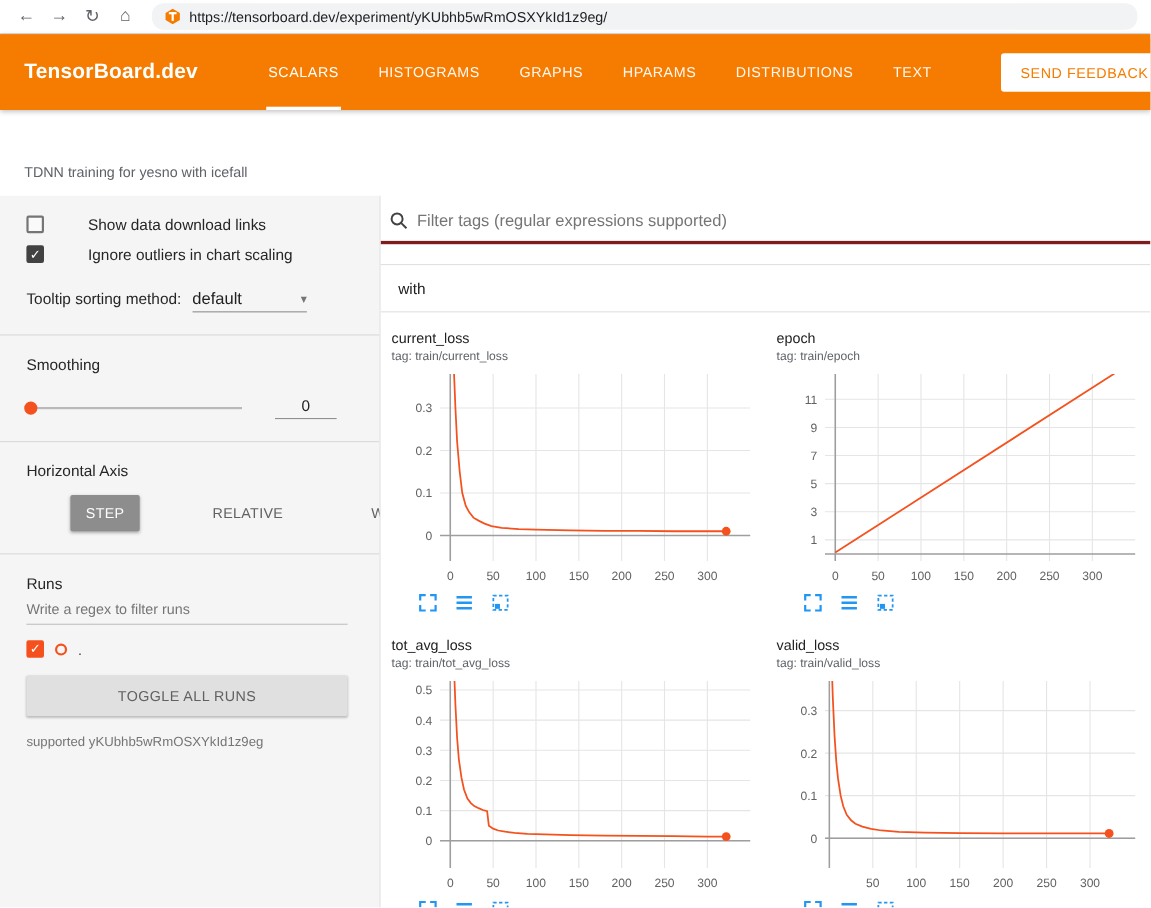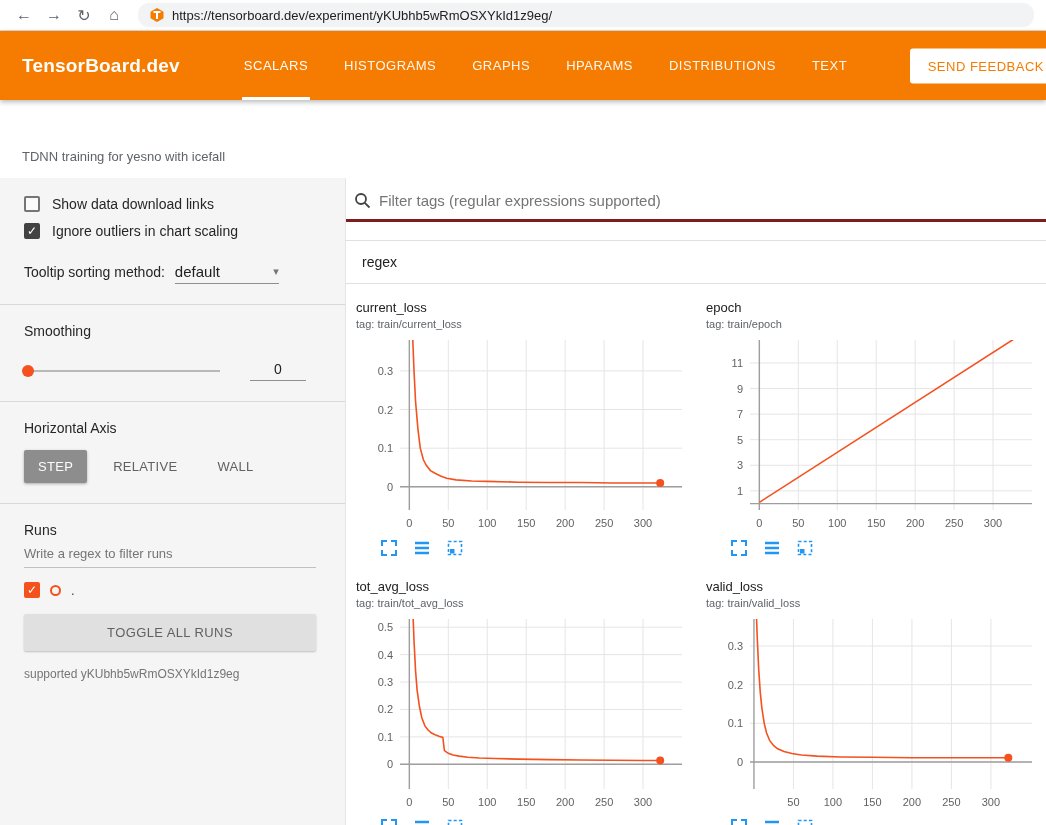--- a/index.html
+++ b/index.html
@@ -33,21 +33,21 @@
   .subheader { height:78px; display:flex; align-items:flex-end;
     padding:0 0 14px 22px; color:#5f6368; font-size:13px; background:#fff; }
 
   
   .content { display:flex; height:647px; }
 
   
   .sidebar { width:346px; min-width:346px; background:#f5f5f5; border-right:1px solid #e4e4e4; overflow:hidden; }
   .side-sec { padding:18px 26px 20px 24px; }
   .side-sec.bordered { border-bottom:1px solid #d9d9d9; }
-  .chk-row { display:flex; align-items:center; margin-bottom:11px; cursor:pointer; }
+  .chk-row { display:flex; align-items:center; margin-bottom:11px; cursor:pointer;gap:28px; }
   .chk { width:16px; height:16px; min-width:16px; border:2px solid #757575; border-radius:2px;
     background:#fafafa; display:flex; align-items:center; justify-content:center; }
   .chk .mark { color:#fff; font-size:12px; line-height:1; display:none; }
   .chk.checked { background:#424242; border-color:#424242; }
   .chk.checked .mark { display:block; }
   .chk.orange.checked { background:#f4511e; border-color:#f4511e; }
   .chk-label { margin-left:12px; font-size:14px; color:#262626; }
   .tooltip-row { display:flex; align-items:baseline; margin-top:24px; }
   .tooltip-label { font-size:14px; color:#262626; }
   .dropdown { margin-left:10px; width:104px; border-bottom:1px solid #8f8f8f; display:flex;
@@ -55,21 +55,21 @@
     padding-bottom:3px; cursor:pointer; }
   .caret { color:#757575; font-size:11px; }
   .sec-label { font-size:14px; color:#262626; }
   .slider-row { display:flex; align-items:center; margin-top:22px; }
   .slider { position:relative; width:196px; height:2px; background:#b9b9b9; cursor:pointer; }
   .thumb { position:absolute; left:-2px; top:-5px; width:12px; height:12px; border-radius:50%; background:#f4511e; }
   .slider-val { margin-left:30px; width:56px; border-bottom:1px solid #8f8f8f; text-align:center;
     font-size:14px; color:#212121; padding-bottom:3px; }
   .axis-btns { display:flex; align-items:center; margin-top:14px; }
   .axis-btn { font-size:13px; font-weight:500; letter-spacing:.3px; color:#616161;
-    padding:9px 14px; border-radius:2px; margin-right:12px; cursor:pointer; white-space:nowrap; }
+    padding:9px 14px; border-radius:2px; margin-right:12px; cursor:pointer; white-space:nowrap;margin-left:40px; }
   .axis-btn.active { background:#8d8d8d; color:#fcfcfc; box-shadow:0 1px 3px rgba(0,0,0,.3); }
   .runs-input { width:292px; background:transparent; border:none; border-bottom:1px solid #c0c0c0;
     font-size:13px; color:#212121; padding:8px 0 6px 0; outline:none; font-family:inherit; }
   .runs-input::placeholder { color:#757575; }
   .run-row { display:flex; align-items:center; margin-top:14px; gap:10px; }
   .run-circle { width:11px; height:11px; border:2px solid #f4511e; border-radius:50%; }
   .run-name { font-size:13px; color:#424242; }
   .toggle-btn { margin-top:16px; width:292px; background:#e0e0e0; border:none; padding:11px 0;
     font-size:13px; font-weight:500; letter-spacing:.4px; color:#616161; border-radius:2px;
     box-shadow:0 1px 2px rgba(0,0,0,.22); cursor:pointer; font-family:inherit; }
@@ -193,21 +193,21 @@
 
     <div class="filter-row">
       <svg width="17" height="17" viewBox="0 0 17 17">
         <circle cx="7" cy="7" r="5" fill="none" stroke="#424242" stroke-width="1.8"></circle>
         <line x1="10.8" y1="10.8" x2="15.5" y2="15.5" stroke="#424242" stroke-width="1.8"></line>
       </svg>
       <input class="filter-input" placeholder="Filter tags (regular expressions supported)" style="">
     </div>
 
     <div class="group">
-      <div class="group-header">regex</div>
+      <div class="group-header">with</div>
 
       <div class="charts">
 
         <div class="chart-card">
           <div class="chart-title">current_loss</div>
           <div class="chart-tag">tag: train/current_loss</div>
           <svg class="chart-svg" width="332" height="200" viewBox="0 0 332 200">
               <clipPath id="clip0">
                 <rect x="44" y="4" width="282" height="170"></rect>
               </clipPath>

